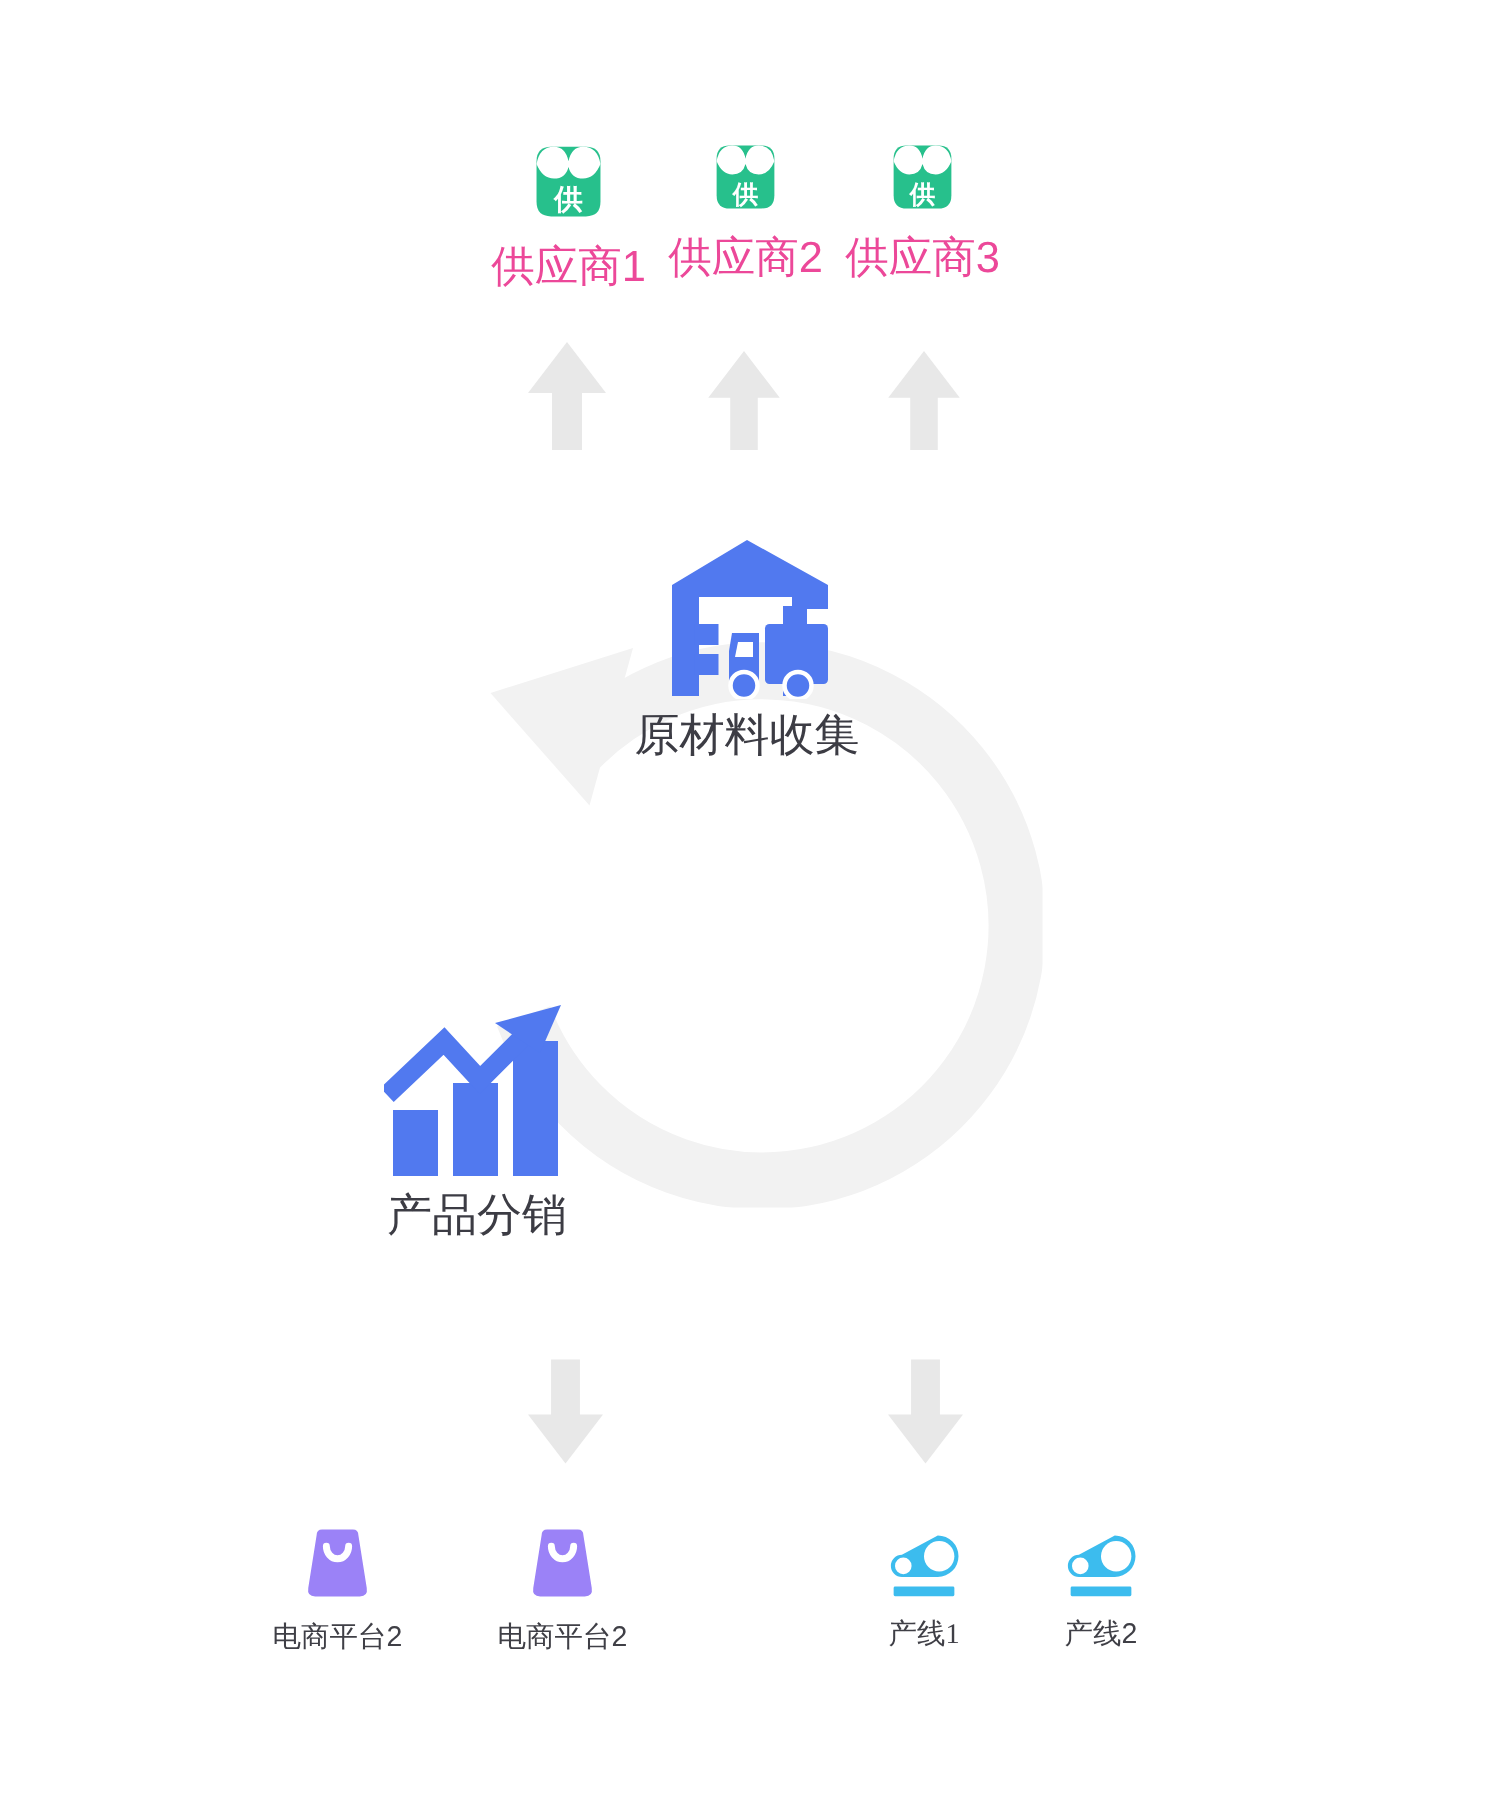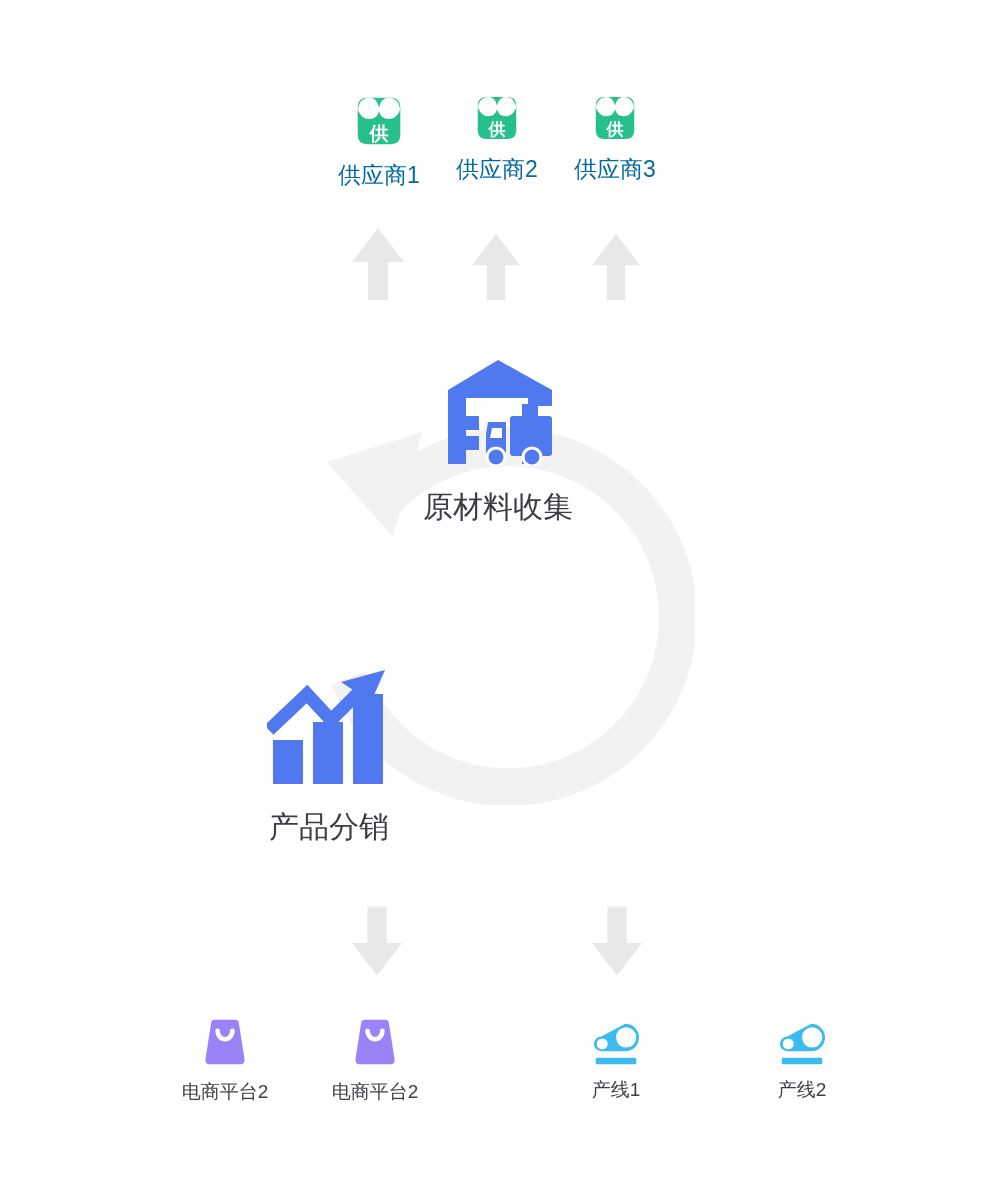--- a/index.html
+++ b/index.html
@@ -23,23 +23,23 @@
     display: flex;
     flex-direction: column;
     align-items: center;
     z-index: 3;
   }
   .node-label {
     color: #3c3c3c;
     white-space: nowrap;
     line-height: 1;
   }
-  .lbl-sm { font-size: 23px; margin-top: 12px; color: #0369a1; }
+  .lbl-sm { font-size: 29px; margin-top: 12px; color: #ec4899; }
   .lbl-md { font-size: 19px; margin-top: 14px; color: #3f3f46; }
-  .lbl-lg { font-size: 30px; margin-top: 26px; color: #3c3c44; }
+  .lbl-lg { font-size: 30px; margin-top: 10px; color: #3c3c44; }
   .icon-box { display: block; line-height: 0; }
   .arrow-gray { position: absolute; z-index: 2; }
   #ring-wrap {
     position: absolute;
     left: 305px;
     top: 415px;
     width: 390px;
     height: 390px;
     z-index: 1;
   }
@@ -122,21 +122,21 @@
 
         <rect x="68" y="58" width="42" height="40" rx="3" fill="#5179ef"></rect>
 
         <circle cx="54" cy="99" r="9" fill="#5179ef" stroke="#ffffff" stroke-width="3"></circle>
         <circle cx="90" cy="99" r="9" fill="#5179ef" stroke="#ffffff" stroke-width="3"></circle>
       </svg>
     </span>
     <span class="node-label lbl-lg">原材料收集</span>
   </div>
 
-  <div class="node" style="left:209px; top:668px; width:240px;">
+  <div class="node" style="left:198px; top:668px; width:240px;">
     <span class="icon-box">
       <svg width="124" height="118" viewBox="0 0 124 118">
 
         <rect x="6" y="72" width="30" height="44" fill="#5179ef"></rect>
         <rect x="46" y="54" width="30" height="62" fill="#5179ef"></rect>
         <rect x="86" y="26" width="30" height="90" fill="#5179ef"></rect>
 
         <path d="M2 62 L40 26 L64 52 L104 12" fill="none" stroke="#5179ef" stroke-width="13" stroke-linejoin="miter"></path>
         <polygon points="118,2 74,14 104,34" fill="#5179ef"></polygon>
 
@@ -171,34 +171,34 @@
   <div class="node" style="left:315px; top:1016px; width:120px;">
     <span class="icon-box">
       <svg width="52" height="52" viewBox="0 0 56 56">
         <path d="M13 8 Q13 4 17 4 L39 4 Q43 4 43 8 L49 46 Q50 52 44 52 L12 52 Q6 52 7 46 Z" fill="#9b82f7"></path>
         <path d="M20 16 A8 9 0 0 0 36 16" fill="none" stroke="#ffffff" stroke-width="5" stroke-linecap="round"></path>
       </svg>
     </span>
     <span class="node-label lbl-md">电商平台2</span>
   </div>
 
-  <div class="node" style="left:566px; top:1020px; width:100px;">
+  <div class="node" style="left:566px; top:1020px; width:100px;font-family:Liberation Serif, serif;">
     <span class="icon-box">
       <svg width="56" height="46" viewBox="0 0 60 50">
 
         <path d="M14 18 L40 4 A15 15 0 0 1 40 34 L14 34 A8 8 0 0 1 14 18 Z" fill="#3cbcee"></path>
         <circle cx="41" cy="19" r="11" fill="#ffffff"></circle>
         <circle cx="15" cy="26" r="6" fill="#ffffff"></circle>
         <rect x="8" y="41" width="44" height="7" rx="1" fill="#3cbcee"></rect>
       </svg>
     </span>
     <span class="node-label lbl-md">产线1</span>
   </div>
 
-  <div class="node" style="left:752px; top:1020px; width:100px;">
+  <div class="node" style="left:684px; top:1020px; width:100px;">
     <span class="icon-box">
       <svg width="56" height="46" viewBox="0 0 60 50">
         <path d="M14 18 L40 4 A15 15 0 0 1 40 34 L14 34 A8 8 0 0 1 14 18 Z" fill="#3cbcee"></path>
         <circle cx="41" cy="19" r="11" fill="#ffffff"></circle>
         <circle cx="15" cy="26" r="6" fill="#ffffff"></circle>
         <rect x="8" y="41" width="44" height="7" rx="1" fill="#3cbcee"></rect>
       </svg>
     </span>
     <span class="node-label lbl-md">产线2</span>
   </div>

